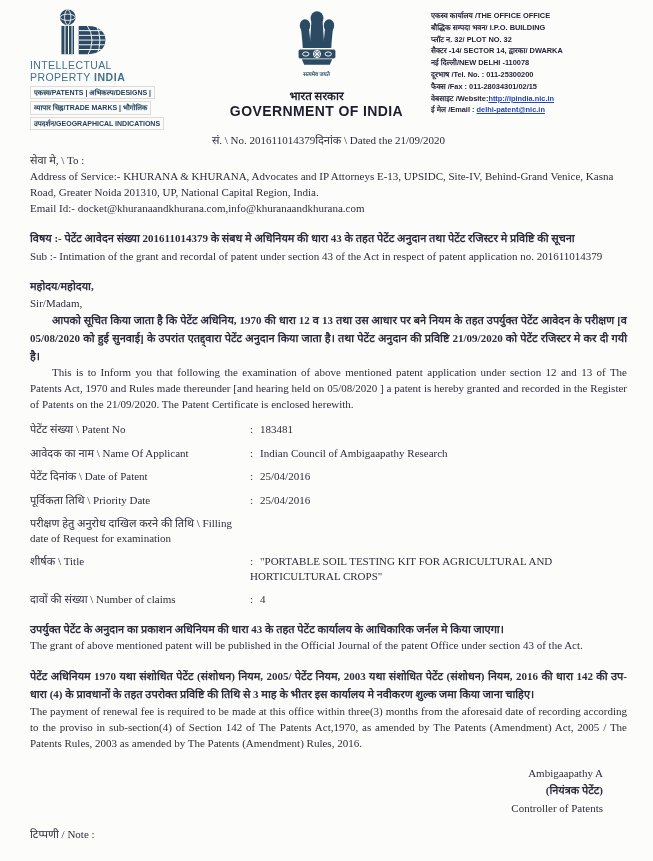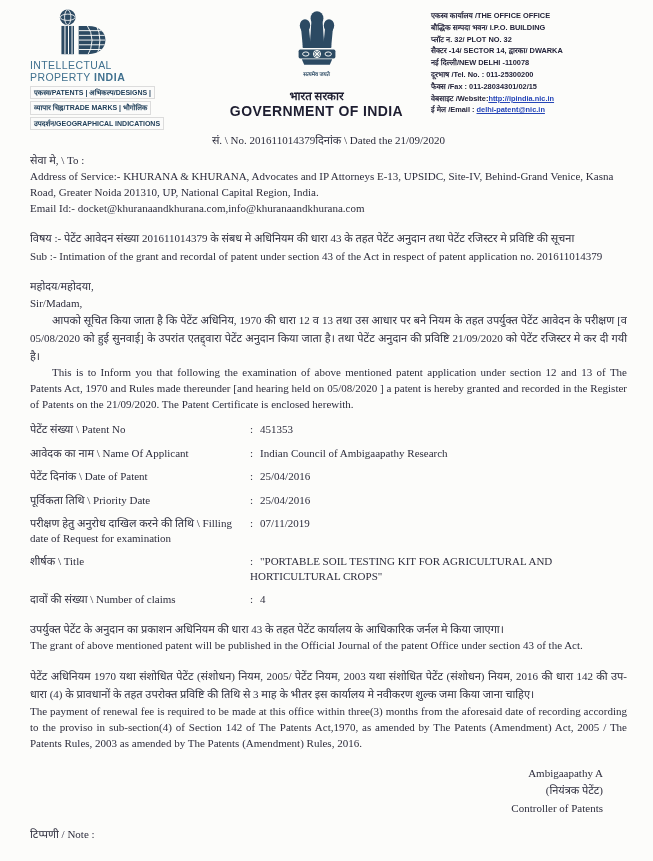--- a/index.html
+++ b/index.html
@@ -32,21 +32,21 @@
   .lh-right{width:196px;font-family:"Liberation Sans","DejaVu Sans",sans-serif;
     font-size:7.4px;line-height:11.8px;font-weight:600;color:#23233a;padding-top:4px;}
   .link{color:var(--link);text-decoration:underline;cursor:pointer;}
   
   .ref-row{display:flex;justify-content:center;}
   .to-block{margin-top:6px;line-height:1.45;}
   .to-block .addr{max-width:597px;}
   .subject{margin-top:13px;line-height:1.55;}
   .salutation{margin-top:13px;line-height:1.5;}
   .para{margin:0;text-align:justify;line-height:1.45;}
-  .hi{line-height:1.62;}
+  .hi{line-height:1.62;font-weight:bold;}
   .indent{text-indent:22px;}
   .fields{margin-top:9px;}
   .field-row{display:grid;grid-template-columns:220px 1fr;margin-bottom:9px;line-height:14.5px;}
   .f-label{padding-right:8px;}
   .f-val .colon{display:inline-block;margin-right:7px;}
   .pub,.renew{margin-top:14px;}
   .signature{text-align:right;padding-right:24px;margin-top:13px;line-height:1.55;}
   .notes{margin-top:9px;line-height:1.5;}
 </style>
 </head>
@@ -160,37 +160,36 @@
     <div class="hi">महोदय/महोदया,</div>
     <div>Sir/Madam,</div>
   </div>
 
   <p class="para hi indent">आपको सूचित किया जाता है कि पेटेंट अधिनिय, 1970 की धारा 12 व 13 तथा उस आधार पर बने नियम के तहत उपर्युक्त पेटेंट आवेदन के परीक्षण [व 05/08/2020 को हुई सुनवाई] के उपरांत एतद्द्वारा पेटेंट अनुदान किया जाता है। तथा पेटेंट अनुदान की प्रविष्टि 21/09/2020 को पेटेंट रजिस्टर मे कर दी गयी है।</p>
   <p class="para indent">This is to Inform you that following the examination of above mentioned patent application under section 12 and 13 of The Patents Act, 1970 and Rules made thereunder [and hearing held on 05/08/2020    ] a patent is hereby granted and recorded in the Register of Patents on the 21/09/2020. The Patent Certificate is enclosed herewith.</p>
 
   <div class="fields">
     <div class="field-row">
       <div class="f-label">पेटेंट संख्या \ Patent No</div>
-      <div class="f-val"><span class="colon">:</span><span>451353</span></div>
+      <div class="f-val"><span class="colon">:</span><span>183481</span></div>
     </div>
     <div class="field-row">
       <div class="f-label">आवेदक का नाम \ Name Of Applicant</div>
       <div class="f-val"><span class="colon">:</span><span>Indian Council of Ambigaapathy Research</span></div>
     </div>
     <div class="field-row">
       <div class="f-label">पेटेंट दिनांक \ Date of Patent</div>
       <div class="f-val"><span class="colon">:</span><span>25/04/2016</span></div>
     </div>
     <div class="field-row">
       <div class="f-label">पूर्विकता तिथि \ Priority Date</div>
       <div class="f-val"><span class="colon">:</span><span>25/04/2016</span></div>
     </div>
     <div class="field-row">
       <div class="f-label">परीक्षण हेतु अनुरोध दाखिल करने की तिथि \ Filling date of Request for examination</div>
-      <div class="f-val"><span class="colon">:</span><span>07/11/2019</span></div>
     </div>
     <div class="field-row">
       <div class="f-label">शीर्षक \ Title</div>
       <div class="f-val"><span class="colon">:</span><span>"PORTABLE SOIL TESTING KIT FOR AGRICULTURAL AND HORTICULTURAL CROPS"</span></div>
     </div>
     <div class="field-row">
       <div class="f-label">दावों की संख्या \ Number of claims</div>
       <div class="f-val"><span class="colon">:</span><span>4</span></div>
     </div>
   </div>

